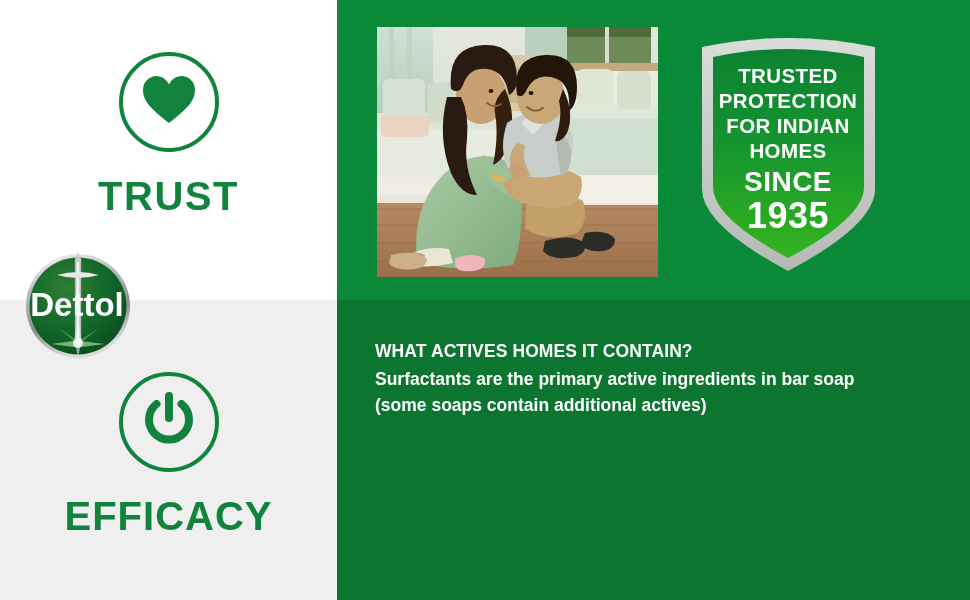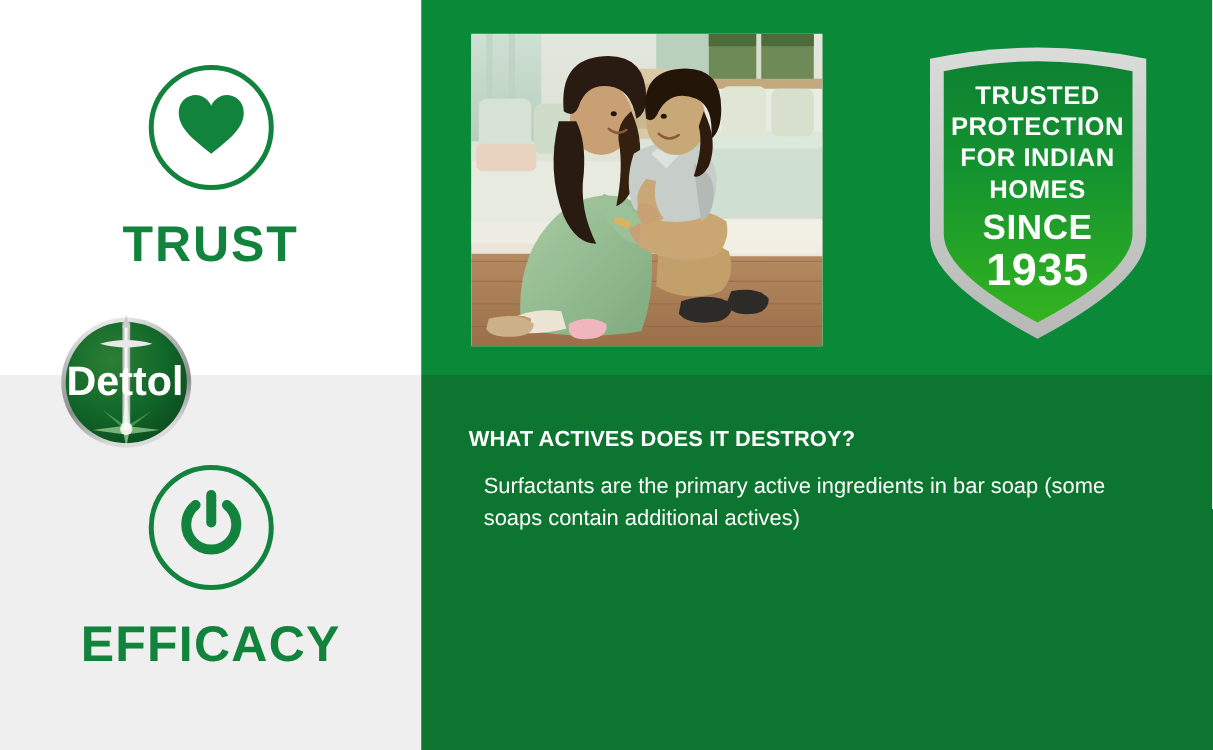--- a/index.html
+++ b/index.html
@@ -64,42 +64,42 @@
     font-weight: bold;
     letter-spacing: 1.5px;
     color: #12833c;
     font-family: "Liberation Sans", sans-serif;
   }
   #feature-efficacy .feature-label { letter-spacing: 1px; }
 
   
   #dettol-logo {
     position: absolute;
-    left: 44px;
+    left: 21px;
     top: 246px;
     width: 114px;
     height: 114px;
   }
 
   
   #hero-photo {
     position: absolute;
     left: 377px;
     top: 27px;
     width: 281px;
     height: 250px;
     overflow: hidden;
     background: #d9d3c4;
   }
   #hero-photo svg { display: block; }
 
   
   #shield-badge {
     position: absolute;
-    left: 738px;
+    left: 696px;
     top: 29px;
     width: 185px;
     height: 245px;
     text-align: center;
   }
   #shield-badge svg { display: block; }
 
   
   #qa-content {
     position: absolute;
@@ -112,23 +112,23 @@
   .qa-block:last-child { margin-bottom: 0; }
   .qa-question {
     font-size: 17.5px;
     font-weight: bold;
     letter-spacing: 0.1px;
     margin: 0 0 3px 0;
     line-height: 1.35;
   }
   .qa-answer {
     font-size: 17.5px;
-    font-weight: normal;
+    font-weight: bold;
     line-height: 1.48;
-    margin: 12px;
+    margin: 0;
   }
 </style>
 </head>
 <body>
 
 <div id="banner">
 
   <div class="panel" id="panel-top-left"></div>
   <div class="panel" id="panel-bottom-left"></div>
   <div class="panel" id="panel-top-right"></div>
@@ -335,20 +335,20 @@
         <text x="92" y="104" font-size="20.5" letter-spacing="0.4">FOR INDIAN</text>
         <text x="92" y="129" font-size="20.5" letter-spacing="0.4">HOMES</text>
         <text x="92" y="162" font-size="28" letter-spacing="0.5">SINCE</text>
         <text x="92" y="199" font-size="36" letter-spacing="0.5">1935</text>
       </g>
     </svg>
   </div>
 
   <div id="qa-content">
     <div class="qa-block">
-      <p class="qa-question">WHAT ACTIVES DOES IT DESTROY?</p>
+      <p class="qa-question">WHAT ACTIVES HOMES IT CONTAIN?</p>
       <p class="qa-answer">Surfactants are the primary active ingredients in bar soap (some soaps contain additional actives)</p>
     </div>
     <div class="qa-block">
     </div>
   </div>
 
 </div>
 
 </body></html>

